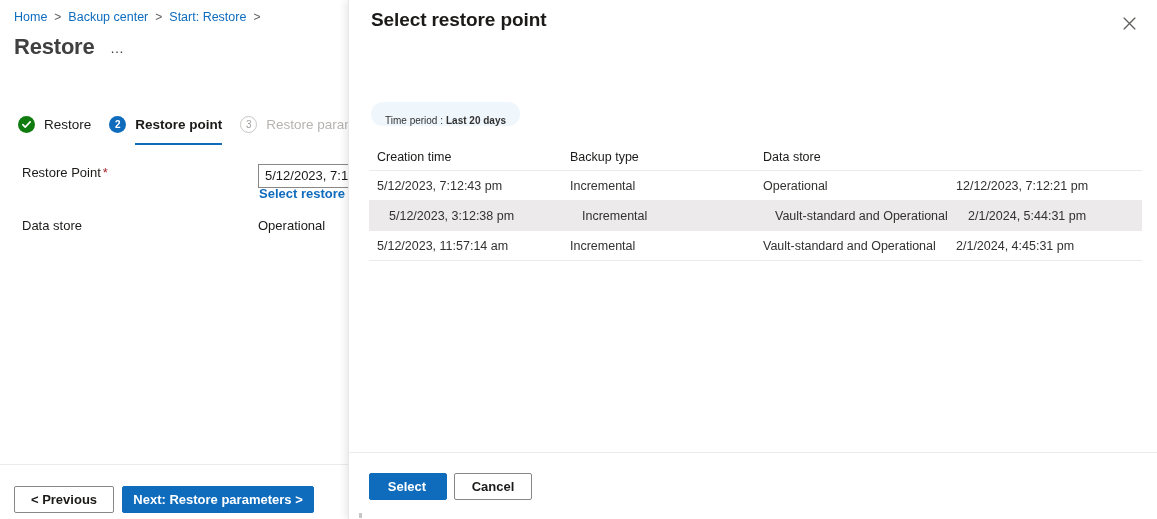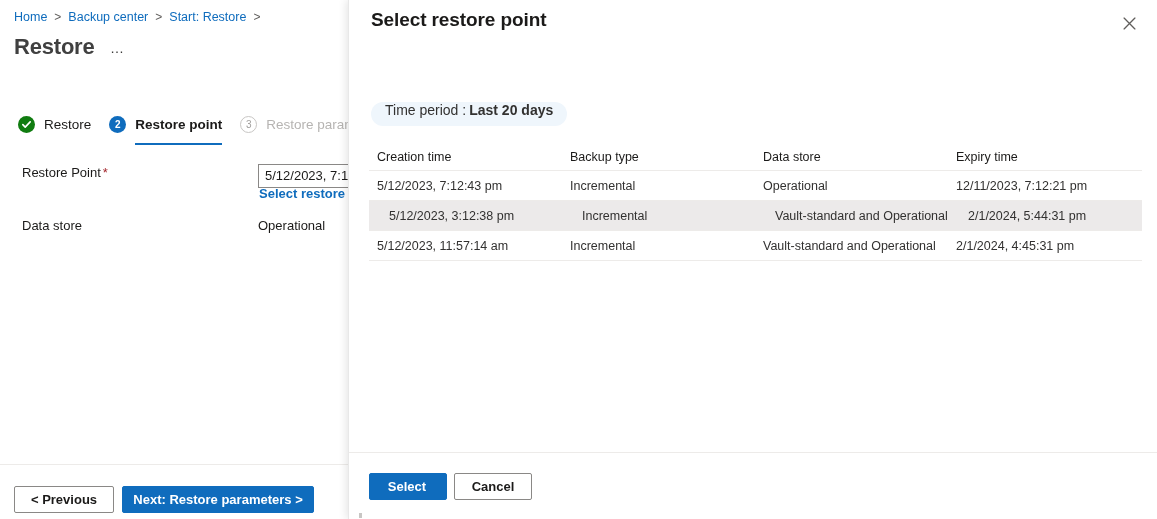--- a/index.html
+++ b/index.html
@@ -231,22 +231,22 @@
   }
 
   .time-pill {
     position: absolute;
     left: 22px; top: 102px;
     height: 24px;
     background: #eff6fc;
     border-radius: 12px;
     padding: 0 14px;
     display: inline-flex;
-    align-items: flex-start;
-    font-size: 14px;
+    align-items: flex-end;
+    font-size: 10px;
     color: #323130;
     cursor: pointer;
     white-space: nowrap;
   }
   .time-pill .pill-val { font-weight: 700; margin-left: 3px; }
 
   
   #rp-table {
     position: absolute;
     left: 20px; top: 144px;
@@ -380,28 +380,27 @@
       <span>Time period :</span>
       <span class="pill-val">Last 20 days</span>
     </div>
 
     <div id="rp-table">
 
       <div class="tr header">
         <div class="th c0">Creation time</div>
         <div class="th c1">Backup type</div>
         <div class="th c2">Data store</div>
-        <div class="th c3">Expiry time</div>
       </div>
 
       <div class="tr">
         <div class="td c0">5/12/2023, 7:12:43 pm</div>
         <div class="td c1">Incremental</div>
         <div class="td c2">Operational</div>
-        <div class="td c3">12/11/2023, 7:12:21 pm</div>
+        <div class="td c3">12/12/2023, 7:12:21 pm</div>
       </div>
 
       <div class="tr selected">
         <div class="td c0">5/12/2023, 3:12:38 pm</div>
         <div class="td c1">Incremental</div>
         <div class="td c2">Vault-standard and Operational</div>
         <div class="td c3">2/1/2024, 5:44:31 pm</div>
       </div>
 
       <div class="tr">

